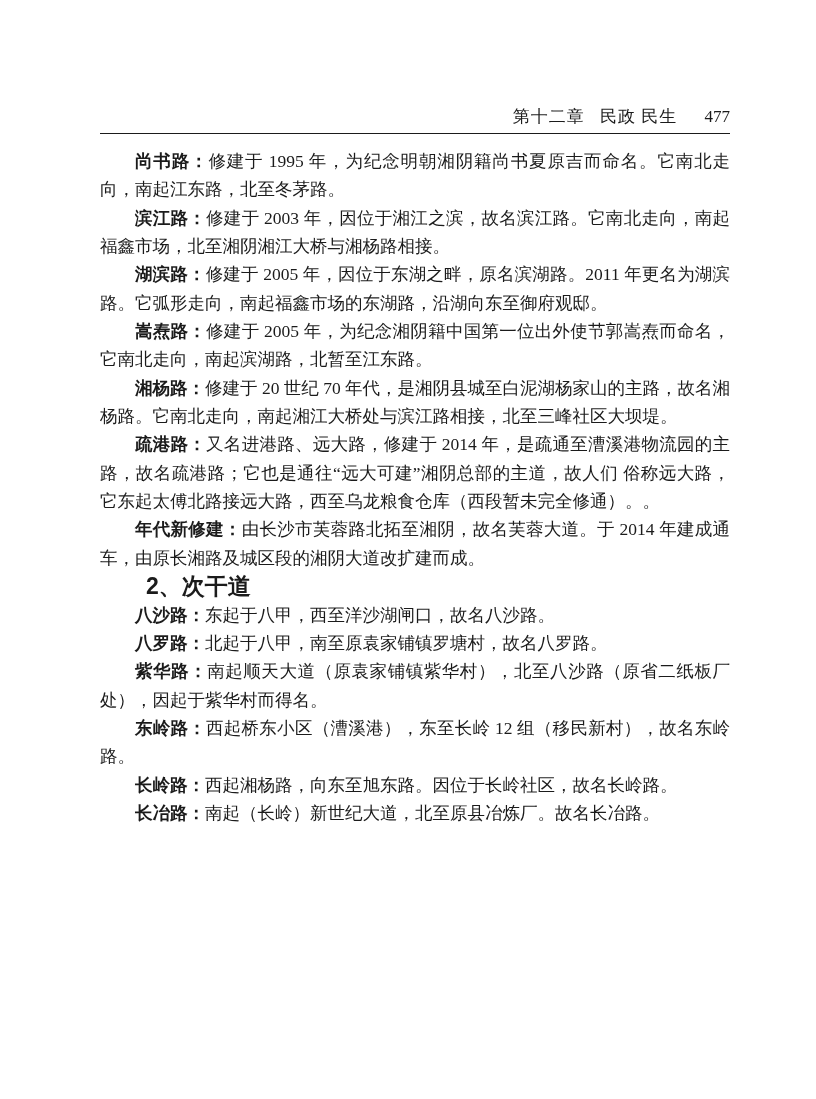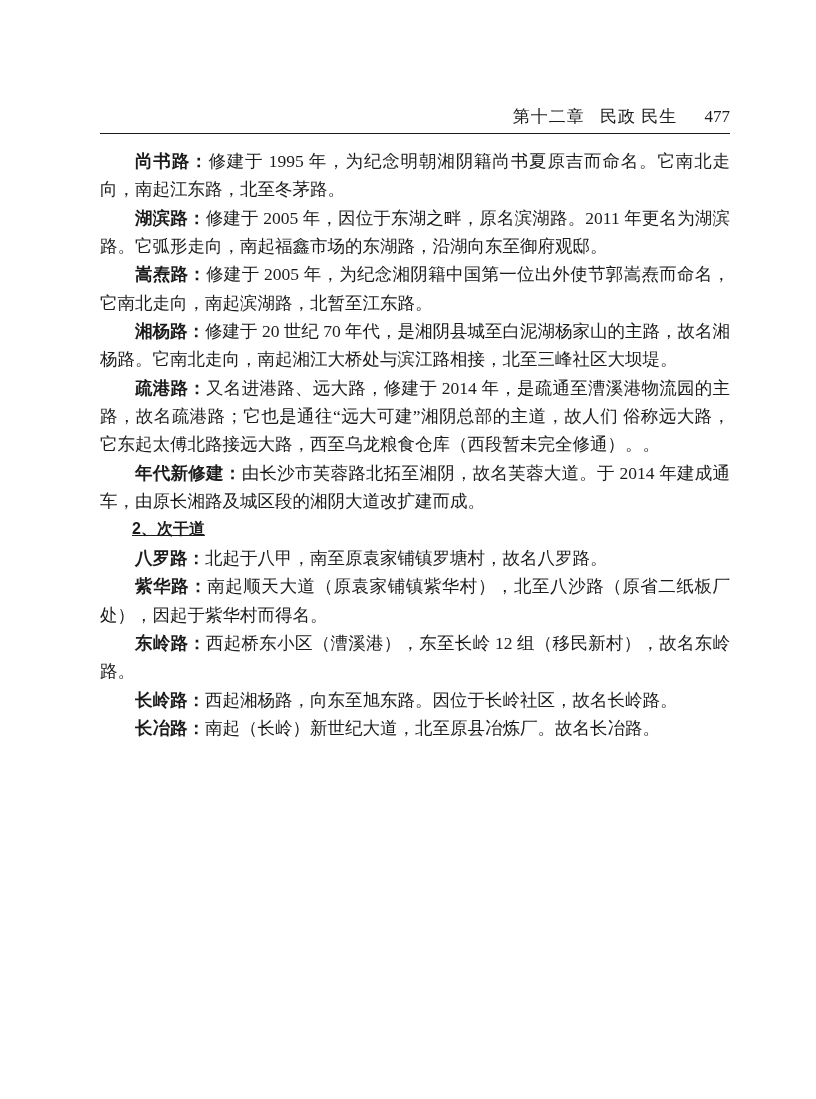--- a/index.html
+++ b/index.html
@@ -47,56 +47,57 @@
     margin: 0;
     text-indent: 2em;
   }
   .term {
     font-weight: bold;
     font-family: "Liberation Sans", "DejaVu Sans", sans-serif;
   }
   .subheading {
     margin: 0;
     text-indent: 2em;
-    font-size: 16px;
+    font-size: 23px;
     line-height: 28.35px;
     font-weight: bold;
     font-family: "Liberation Sans", "DejaVu Sans", sans-serif;
-    text-decoration: underline;
   }
 </style>
 </head>
 <body>
 
 <div class="page">
   <div class="sheet-inner">
 
     <div class="page-header">
       <span class="chapter">第十二章</span><span class="section">民政 民生</span><span class="pageno">477</span>
     </div>
 
     <div class="body-text">
 
       <p class="entry"><span class="term">尚书路：</span><span class="desc">修建于 1995 年，为纪念明朝湘阴籍尚书夏原吉而命名。它南北走向，南起江东路，北至冬茅路。</span></p>
 
 
 
+      <p class="entry"><span class="term">滨江路：</span><span class="desc">修建于 2003 年，因位于湘江之滨，故名滨江路。它南北走向，南起福鑫市场，北至湘阴湘江大桥与湘杨路相接。</span></p>
 
       <p class="entry"><span class="term">湖滨路：</span><span class="desc">修建于 2005 年，因位于东湖之畔，原名滨湖路。2011 年更名为湖滨路。它弧形走向，南起福鑫市场的东湖路，沿湖向东至御府观邸。</span></p>
 
       <p class="entry"><span class="term">嵩焘路：</span><span class="desc">修建于 2005 年，为纪念湘阴籍中国第一位出外使节郭嵩焘而命名，它南北走向，南起滨湖路，北暂至江东路。</span></p>
 
       <p class="entry"><span class="term">湘杨路：</span><span class="desc">修建于 20 世纪 70 年代，是湘阴县城至白泥湖杨家山的主路，故名湘杨路。它南北走向，南起湘江大桥处与滨江路相接，北至三峰社区大坝堤。</span></p>
 
       <p class="entry"><span class="term">疏港路：</span><span class="desc">又名进港路、远大路，修建于 2014 年，是疏通至漕溪港物流园的主路，故名疏港路；它也是通往“远大可建”湘阴总部的主道，故人们 俗称远大路，它东起太傅北路接远大路，西至乌龙粮食仓库（西段暂未完全修通）。。</span></p>
 
       <p class="entry"><span class="term">年代新修建：</span><span class="desc">由长沙市芙蓉路北拓至湘阴，故名芙蓉大道。于 2014 年建成通车，由原长湘路及城区段的湘阴大道改扩建而成。</span></p>
 
       <h3 class="subheading">2、次干道</h3>
 
+      <p class="entry"><span class="term">八沙路：</span><span class="desc">东起于八甲，西至洋沙湖闸口，故名八沙路。</span></p>
 
       <p class="entry"><span class="term">八罗路：</span><span class="desc">北起于八甲，南至原袁家铺镇罗塘村，故名八罗路。</span></p>
 
       <p class="entry"><span class="term">紫华路：</span><span class="desc">南起顺天大道（原袁家铺镇紫华村），北至八沙路（原省二纸板厂处），因起于紫华村而得名。</span></p>
 
       <p class="entry"><span class="term">东岭路：</span><span class="desc">西起桥东小区（漕溪港），东至长岭 12 组（移民新村），故名东岭路。</span></p>
 
       <p class="entry"><span class="term">长岭路：</span><span class="desc">西起湘杨路，向东至旭东路。因位于长岭社区，故名长岭路。</span></p>
 
       <p class="entry"><span class="term">长冶路：</span><span class="desc">南起（长岭）新世纪大道，北至原县冶炼厂。故名长冶路。</span></p>

